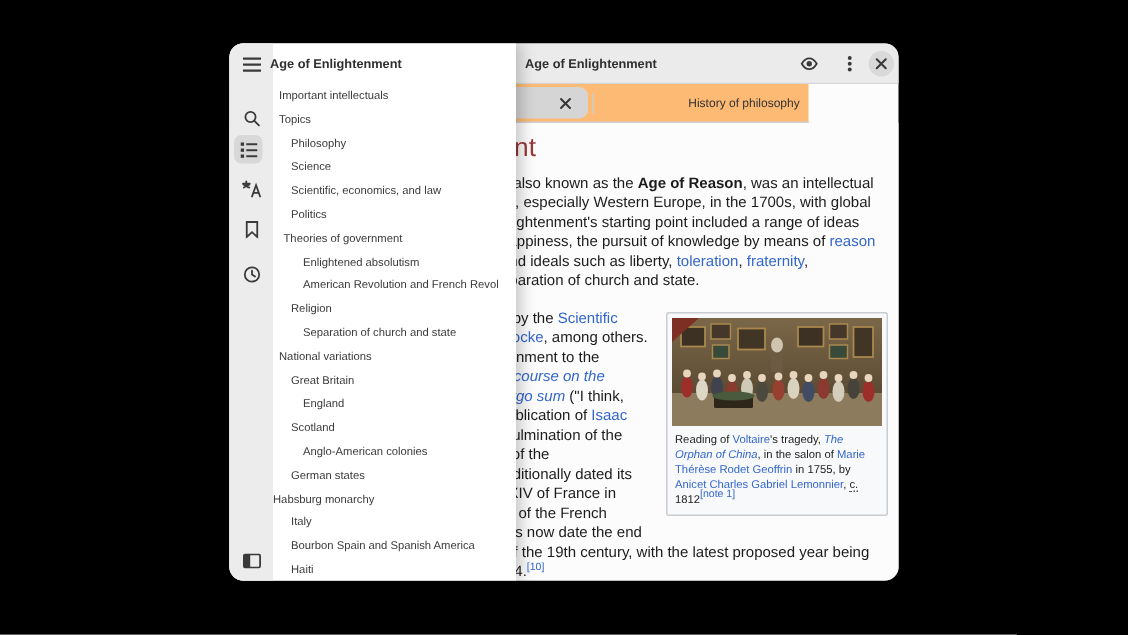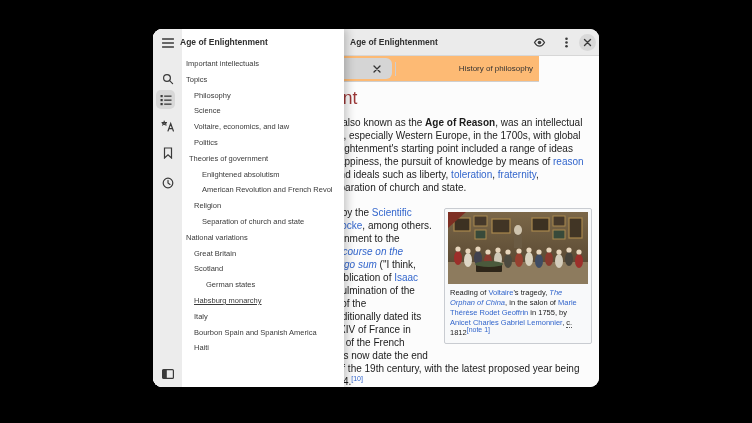--- a/index.html
+++ b/index.html
@@ -230,32 +230,34 @@
             <rect x="0.6" y="0.6" width="4.2" height="8.8" class="icon-fill"></rect>
           </svg>
         </div>
       </div>
       <div class="sb-header-title">Age of Enlightenment</div>
       <div class="toc">
           <div class="toc-item" style="padding-left: 4px;">Important intellectuals</div>
           <div class="toc-item" style="padding-left: 4px;">Topics</div>
           <div class="toc-item" style="padding-left: 12px;">Philosophy</div>
           <div class="toc-item" style="padding-left: 12px;">Science</div>
-          <div class="toc-item" style="padding-left: 12px;">Voltaire, economics, and law</div>
+          <div class="toc-item" style="padding-left: 12px;">Scientific, economics, and law</div>
           <div class="toc-item" style="padding-left: 12px;">Politics</div>
           <div class="toc-item" style="padding-left: 7px;">Theories of government</div>
           <div class="toc-item" style="padding-left: 20px;">Enlightened absolutism</div>
           <div class="toc-item" style="padding-left: 20px;">American Revolution and French Revolution</div>
           <div class="toc-item" style="padding-left: 12px;">Religion</div>
           <div class="toc-item" style="padding-left: 20px;">Separation of church and state</div>
           <div class="toc-item" style="padding-left: 4px;">National variations</div>
           <div class="toc-item" style="padding-left: 12px;">Great Britain</div>
+          <div class="toc-item" style="padding-left: 20px;">England</div>
           <div class="toc-item" style="padding-left: 12px;">Scotland</div>
-          <div class="toc-item" style="padding-left: 12px; margin-left: 12px;">German states</div>
-          <div class="toc-item" style="padding-left: 12px; text-decoration: underline;">Habsburg monarchy</div>
+          <div class="toc-item" style="padding-left: 20px;">Anglo-American colonies</div>
+          <div class="toc-item" style="padding-left: 12px;">German states</div>
+          <div class="toc-item" style="">Habsburg monarchy</div>
           <div class="toc-item" style="padding-left: 12px;">Italy</div>
           <div class="toc-item" style="padding-left: 12px;">Bourbon Spain and Spanish America</div>
           <div class="toc-item" style="padding-left: 12px;">Haiti</div>
         </div>
     </div>
 
   </div>
 </div>
 
 </body></html>

